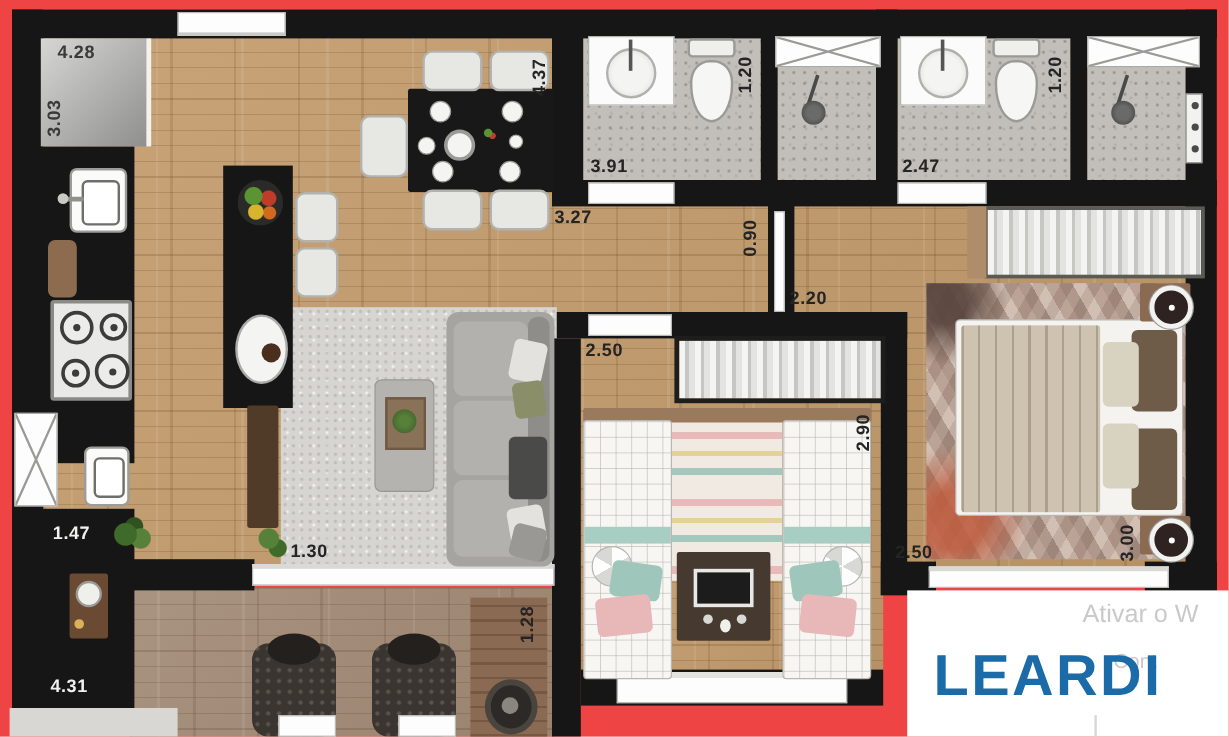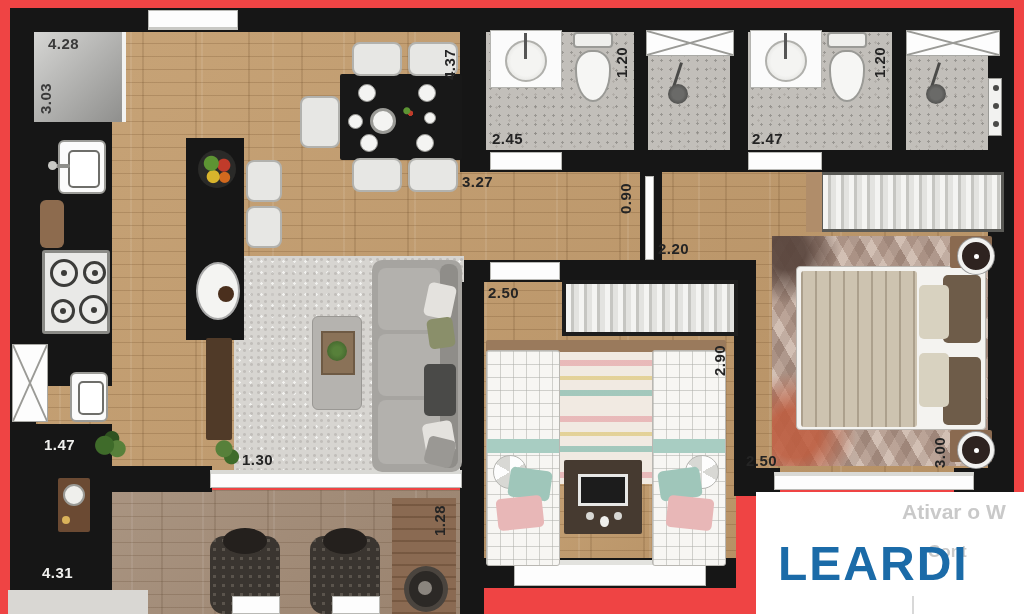--- a/index.html
+++ b/index.html
@@ -42,21 +42,21 @@
   .thr{background:#fdfdfd;border:1px solid #b9b9b5;}
   .whitebox{background:#fdfdfd;border:1px solid #a9a9a5;}
   .blanket{background-color:#cdc3b0;
     background-image:repeating-linear-gradient(90deg, rgba(110,95,75,.35) 0 2px, transparent 2px 14px);border-radius:3px;}
   
   .dim{position:absolute;font-size:15px;font-weight:700;color:#242424;letter-spacing:.5px;line-height:1;}
   .dim.v{writing-mode:vertical-rl;transform:rotate(180deg);}
   .dim.light{color:#f0f0ee;}
   .brand1{position:absolute;left:26px;top:22px;font-size:21px;letter-spacing:4.5px;font-weight:400;white-space:nowrap;}
   .brand2{position:absolute;left:22px;top:44px;font-size:48px;font-weight:700;letter-spacing:2px;white-space:nowrap;}
-  .wm{position:absolute;color:#c0c0c0;opacity:.85;white-space:nowrap;font-weight:bold;}
+  .wm{position:absolute;color:#c0c0c0;opacity:.85;white-space:nowrap;}
   
   .sinkbox{background:#fbfbfb;border:2px solid #9c9c98;border-radius:6px;}
   .basin{border:2px solid #b0b0ac;border-radius:50%;background:radial-gradient(#f4f4f2 55%,#d8d8d4);}
   .burner{position:absolute;border:3px solid #3c3c3a;border-radius:50%;background:#ececea;}
   .burner i{position:absolute;left:50%;top:50%;width:6px;height:6px;margin:-3px 0 0 -3px;background:#3c3c3a;border-radius:50%;}
   .chair{background:#e7e7e4;border:2px solid #b2b2ae;border-radius:8px;}
   .plate{position:absolute;background:#f4f4f2;border:1px solid #9a9a96;border-radius:50%;}
   .lamp{position:absolute;border-radius:50%;background:#2e2320;border:4px solid #f2f2f0;box-shadow:0 0 0 1px #999;}
   .lamp i{position:absolute;left:50%;top:50%;width:5px;height:5px;margin:-2.5px 0 0 -2.5px;border-radius:50%;background:#fff;}
   .pillow{position:absolute;border-radius:5px;}
@@ -272,21 +272,21 @@
   <div class="abs thr" style="left:232px;top:596px;width:48px;height:18px;"></div>
   <div class="abs thr" style="left:332px;top:596px;width:48px;height:18px;"></div>
   <div class="abs" style="left:404px;top:566px;width:44px;height:46px;border-radius:50%;background:#2c2926;border:5px solid #4a443e;box-sizing:border-box;">
     <div class="abs" style="left:9px;top:10px;width:14px;height:14px;border-radius:50%;background:#8a857e;"></div>
   </div>
 
   <span class="dim" style="left:48px;top:36px;color:#3a3a3a;">4.28</span>
   <span class="dim v" style="left:38px;top:66px;height:48px;color:#3a3a3a;">3.03</span>
   <span class="dim v" style="left:442px;top:32px;height:48px;">4.37</span>
   <span class="dim" style="left:462px;top:174px;">3.27</span>
-  <span class="dim" style="left:492px;top:131px;">2.45</span>
+  <span class="dim" style="left:492px;top:131px;">3.91</span>
   <span class="dim v" style="left:614px;top:34px;height:44px;">1.20</span>
   <span class="dim" style="left:752px;top:131px;">2.47</span>
   <span class="dim v" style="left:872px;top:34px;height:44px;">1.20</span>
   <span class="dim v" style="left:618px;top:172px;height:42px;">0.90</span>
   <span class="dim" style="left:658px;top:241px;">2.20</span>
   <span class="dim" style="left:488px;top:285px;">2.50</span>
   <span class="dim v" style="left:712px;top:332px;height:44px;">2.90</span>
   <span class="dim" style="left:242px;top:452px;">1.30</span>
   <span class="dim light" style="left:44px;top:437px;">1.47</span>
   <span class="dim light" style="left:42px;top:565px;">4.31</span>

